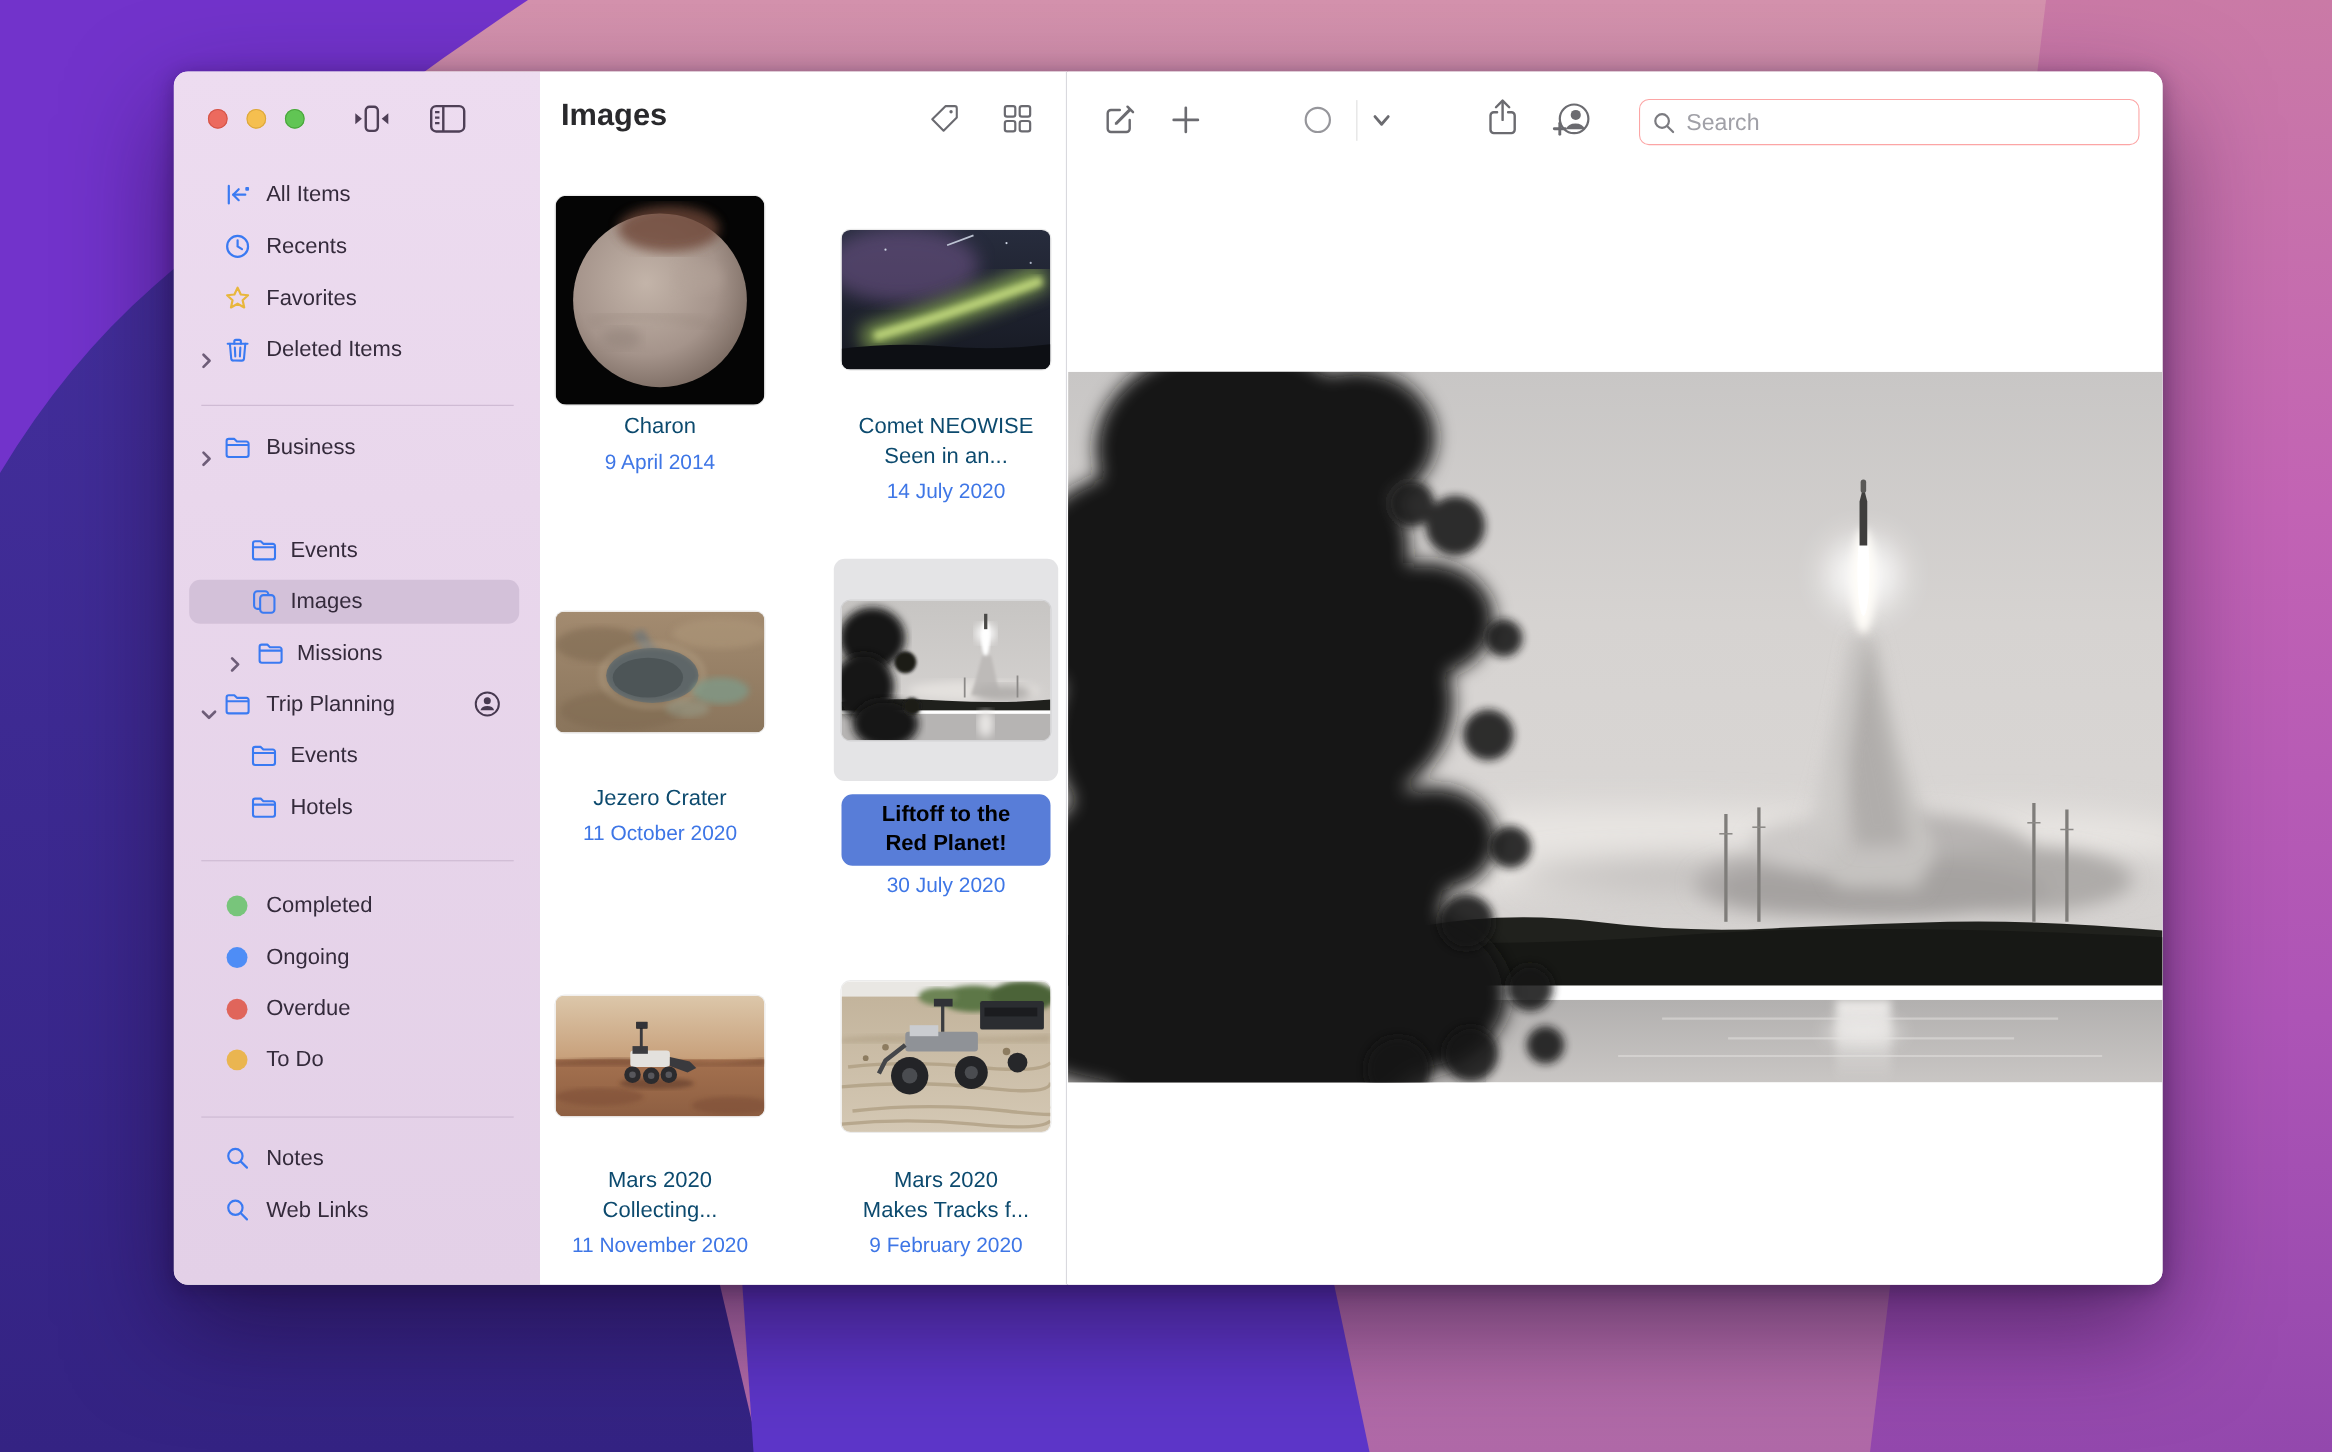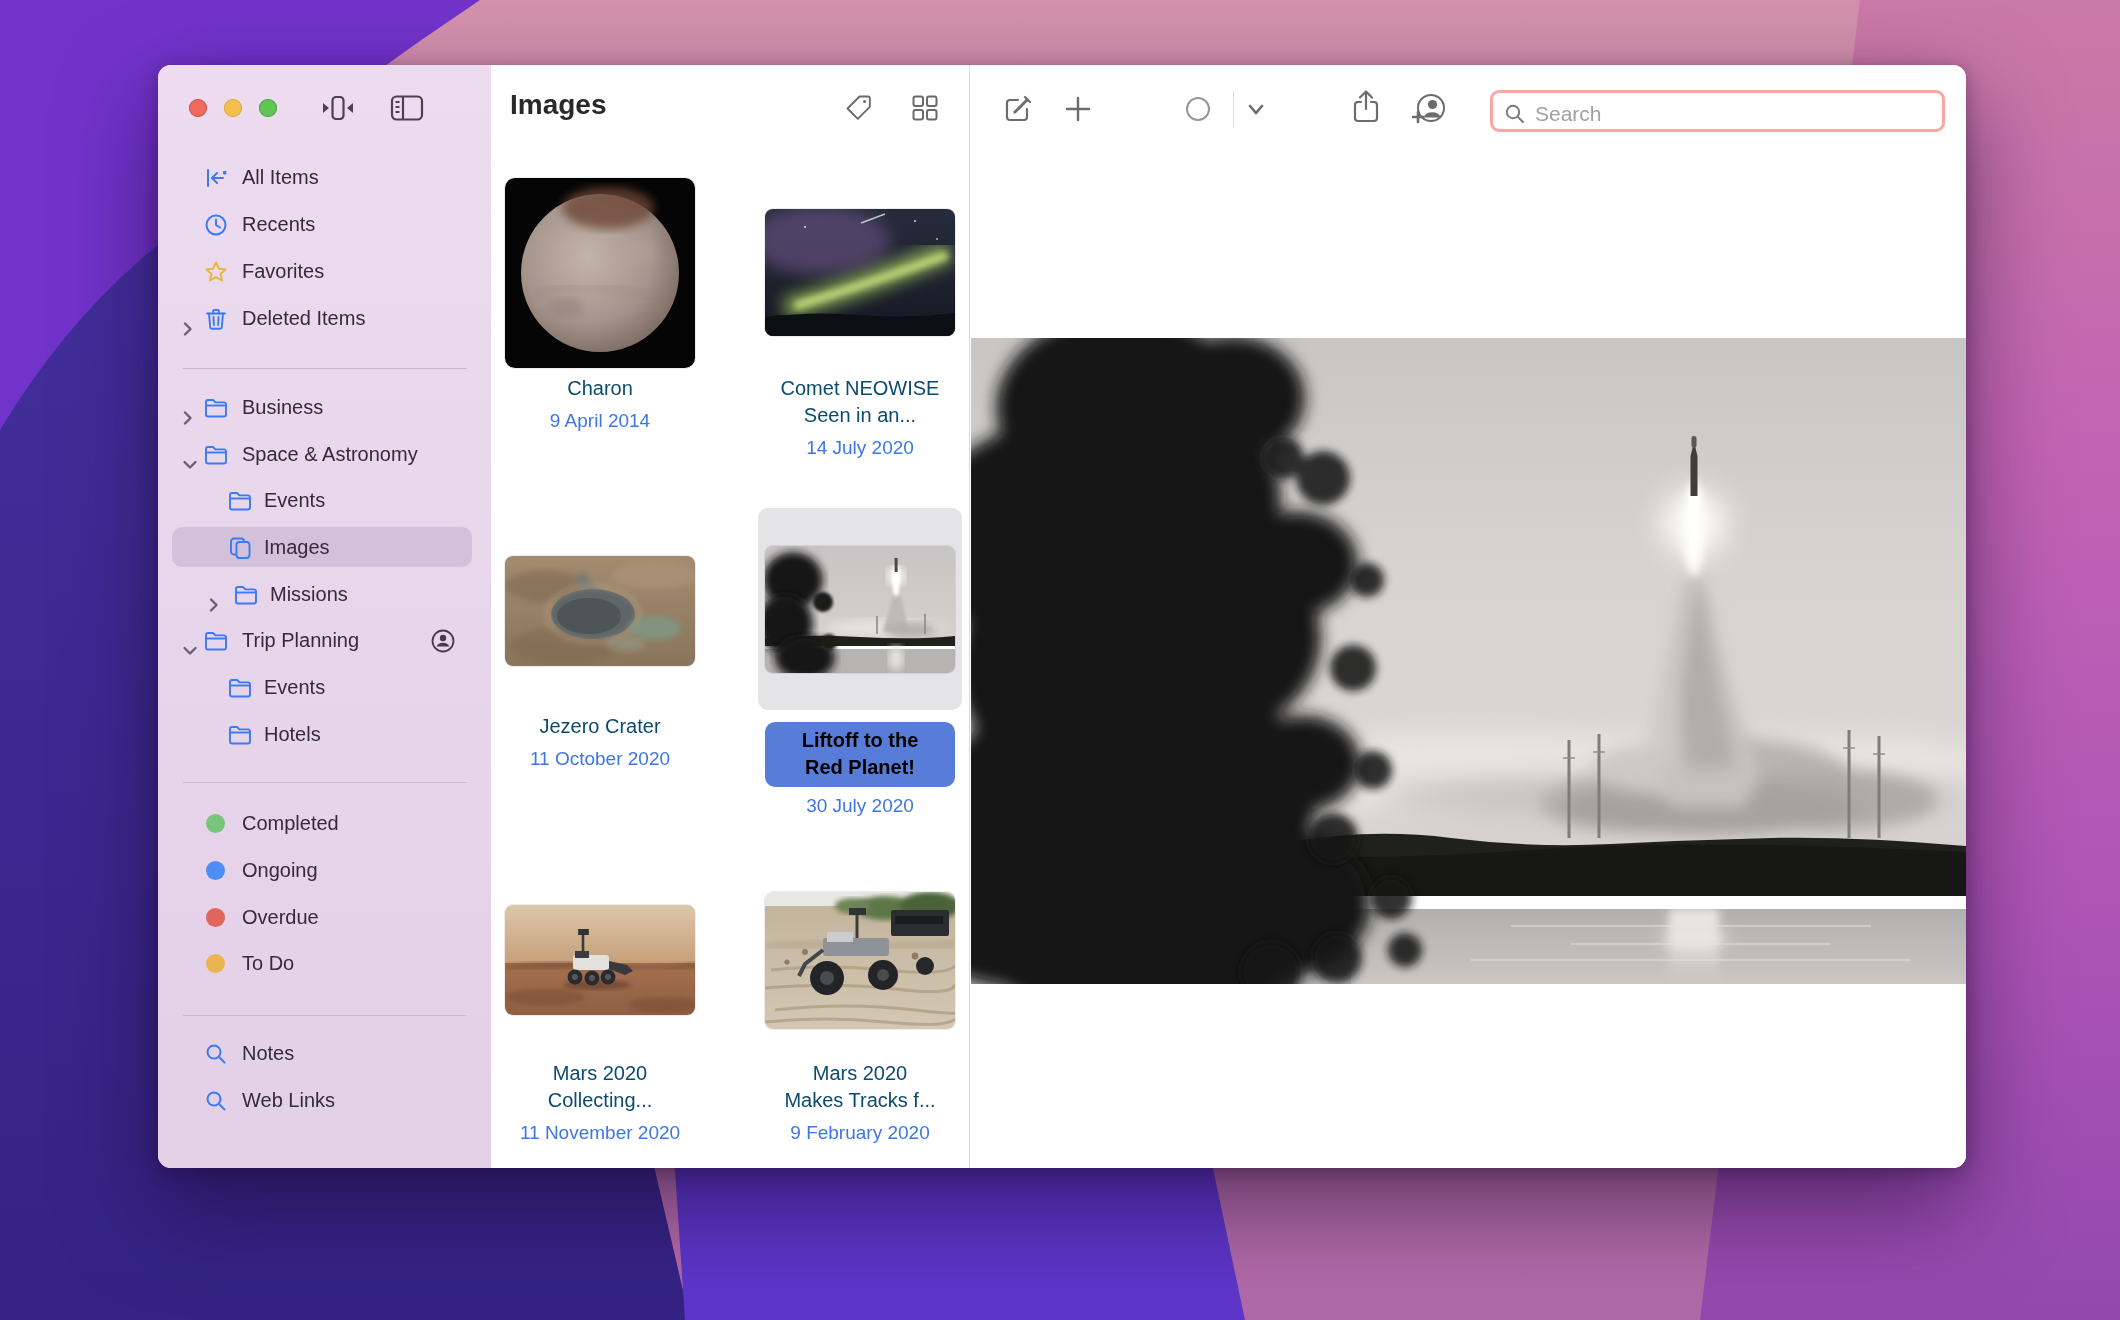--- a/index.html
+++ b/index.html
@@ -46,21 +46,21 @@
   .selwrap{position:absolute;left:-7px;top:0;width:204px;height:202px;border-radius:10px;
     background:#e4e4e6;display:flex;align-items:center;justify-content:center;}
   .titlepill{position:relative;margin:12px auto 0;width:190px;border-radius:10px;
     background:#587dd8;color:#000000;font-weight:700;font-size:20px;line-height:27px;
     padding:5px 0 6px;}
   
   .detail{position:absolute;left:813px;top:0;width:995px;height:1103px;background:#fff;}
   .tbicon{position:absolute;top:27px;color:#6b6b70;}
   .tbdiv{position:absolute;left:262px;top:26px;width:1px;height:37px;background:#dededf;}
   .searchbox{position:absolute;left:519px;top:25px;width:455px;height:42px;
-    border:3px solid #fca5a5;border-radius:9px;background:#fff;box-sizing:border-box;}
+    border:1px solid #fca5a5;border-radius:9px;background:#fff;box-sizing:border-box;}
   .searchbox input{position:absolute;left:40px;top:0;width:400px;height:40px;border:none;
     outline:none;font-size:21px;color:#333;font-family:"Liberation Sans","DejaVu Sans",sans-serif;background:transparent;}
   .searchbox input::placeholder{color:#a0a0a7;}
   .searchbox .mag{position:absolute;left:10px;top:9px;color:#7b7b80;}
   .photo{position:absolute;left:0;top:273px;width:995px;height:646px;}
 </style>
 </head>
 <body>
 
 <div class="desktop">
@@ -168,34 +168,20 @@
               <polyline points="3,2.5 8.5,8 3,13.5"></polyline>
             </svg>
         </span>
         <span class="ric l0">
           <svg width="26" height="26" viewBox="0 0 26 26" fill="none" stroke="currentColor" stroke-width="1.9" stroke-linejoin="round">
             <path d="M3 7 a2 2 0 0 1 2 -2 h5 l2.4 2.4 h8.6 a2 2 0 0 1 2 2 v10.1 a2 2 0 0 1 -2 2 h-16 a2 2 0 0 1 -2 -2 Z"></path>
               <line x1="3" y1="10.5" x2="23" y2="10.5"></line>
           </svg>
         </span>
         <span class="lbl l0">Business</span>
-      </div>
-      <div class="srow" style="top:369px;">
-        <span class="chev l0">
-          <svg width="16" height="16" viewBox="0 0 16 16" fill="none" stroke="currentColor" stroke-width="2.4" stroke-linecap="round" stroke-linejoin="round">
-              <polyline points="2.5,5 8,10.5 13.5,5"></polyline>
-            </svg>
-        </span>
-        <span class="ric l0">
-          <svg width="26" height="26" viewBox="0 0 26 26" fill="none" stroke="currentColor" stroke-width="1.9" stroke-linejoin="round">
-            <path d="M3 7 a2 2 0 0 1 2 -2 h5 l2.4 2.4 h8.6 a2 2 0 0 1 2 2 v10.1 a2 2 0 0 1 -2 2 h-16 a2 2 0 0 1 -2 -2 Z"></path>
-              <line x1="3" y1="10.5" x2="23" y2="10.5"></line>
-          </svg>
-        </span>
-        <span class="lbl l0">Space &amp; Astronomy</span>
       </div>
       <div class="srow" style="top:415px;">
         <span class="ric l1">
           <svg width="26" height="26" viewBox="0 0 26 26" fill="none" stroke="currentColor" stroke-width="1.9" stroke-linejoin="round">
             <path d="M3 7 a2 2 0 0 1 2 -2 h5 l2.4 2.4 h8.6 a2 2 0 0 1 2 2 v10.1 a2 2 0 0 1 -2 2 h-16 a2 2 0 0 1 -2 -2 Z"></path>
               <line x1="3" y1="10.5" x2="23" y2="10.5"></line>
           </svg>
         </span>
         <span class="lbl l1">Events</span>
       </div>

